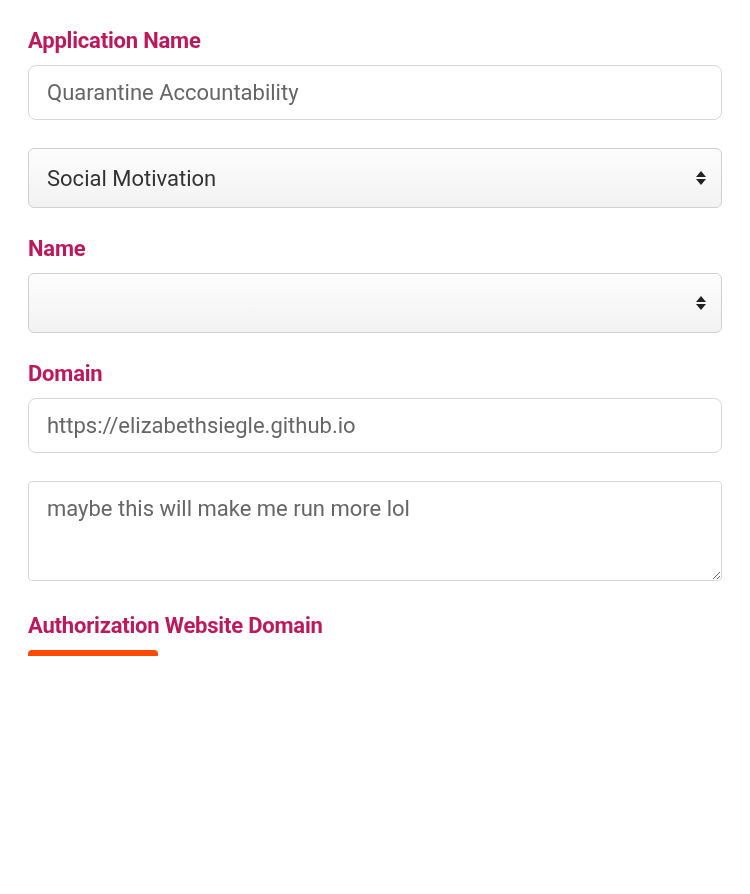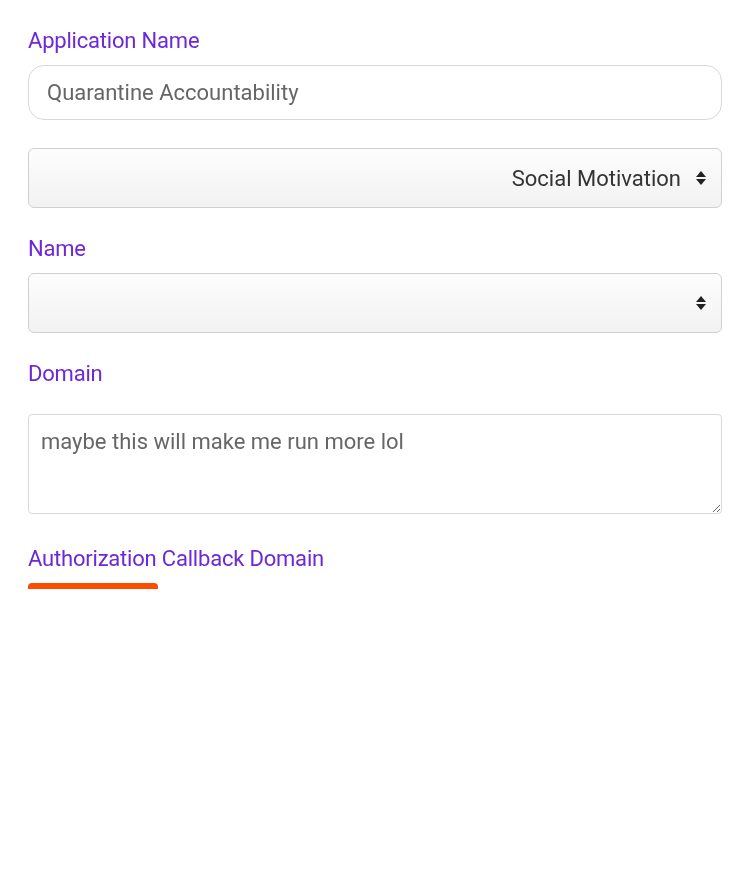--- a/index.html
+++ b/index.html
@@ -13,32 +13,32 @@
       padding: 28px;
       width: 750px;
       color: #333333;
     }
     .form-group {
       margin-bottom: 28px;
     }
     .form-label {
       display: block;
       font-size: 22px;
-      font-weight: 400;
-      color: #6d28d9;
+      font-weight: 700;
+      color: #be185d;
       margin-bottom: 12px;
       letter-spacing: -0.2px;
     }
     .text-input {
       width: 100%;
       padding: 14px 18px;
       font-size: 22px;
       color: #666666;
       border: 1px solid #d8d8d8;
-      border-radius: 16px;
+      border-radius: 8px;
       background: #ffffff;
       font-family: inherit;
     }
     .select-wrapper {
       position: relative;
       width: 100%;
     }
     .select-input {
       width: 100%;
       padding: 14px 40px 14px 18px;
@@ -46,21 +46,20 @@
       color: #333333;
       border: 1px solid #d0d0d0;
       border-radius: 6px;
       background: linear-gradient(#fdfdfd, #f2f2f2);
       font-family: inherit;
       appearance: none;
       -webkit-appearance: none;
       -moz-appearance: none;
       cursor: pointer;
       min-height: 60px;
-      text-align: right;
     }
     .select-arrows {
       position: absolute;
       right: 16px;
       top: 50%;
       transform: translateY(-50%);
       pointer-events: none;
       display: flex;
       flex-direction: column;
       gap: 2px;
@@ -74,21 +73,21 @@
     }
     .arrow-down {
       width: 0;
       height: 0;
       border-left: 5px solid transparent;
       border-right: 5px solid transparent;
       border-top: 6px solid #222222;
     }
     .textarea-input {
       width: 100%;
-      padding: 14px 12px;
+      padding: 14px 18px;
       font-size: 22px;
       color: #666666;
       border: 1px solid #d8d8d8;
       border-radius: 4px;
       background: #ffffff;
       font-family: inherit;
       resize: vertical;
       min-height: 100px;
     }
     .orange-strip {
@@ -127,22 +126,23 @@
     </select>
     <div class="select-arrows">
       <div class="arrow-up"></div>
       <div class="arrow-down"></div>
     </div>
   </div>
 </div>
 
 <div class="form-group">
   <label class="form-label">Domain</label>
+  <input type="text" class="text-input" value="https://elizabethsiegle.github.io" style="">
 </div>
 
 <div class="form-group">
   <textarea class="textarea-input" style="">maybe this will make me run more lol</textarea>
 </div>
 
 <div class="form-group" style="margin-bottom: 0;">
-  <label class="form-label">Authorization Callback Domain</label>
+  <label class="form-label">Authorization Website Domain</label>
   <div class="orange-strip"></div>
 </div>
 
 </body></html>

